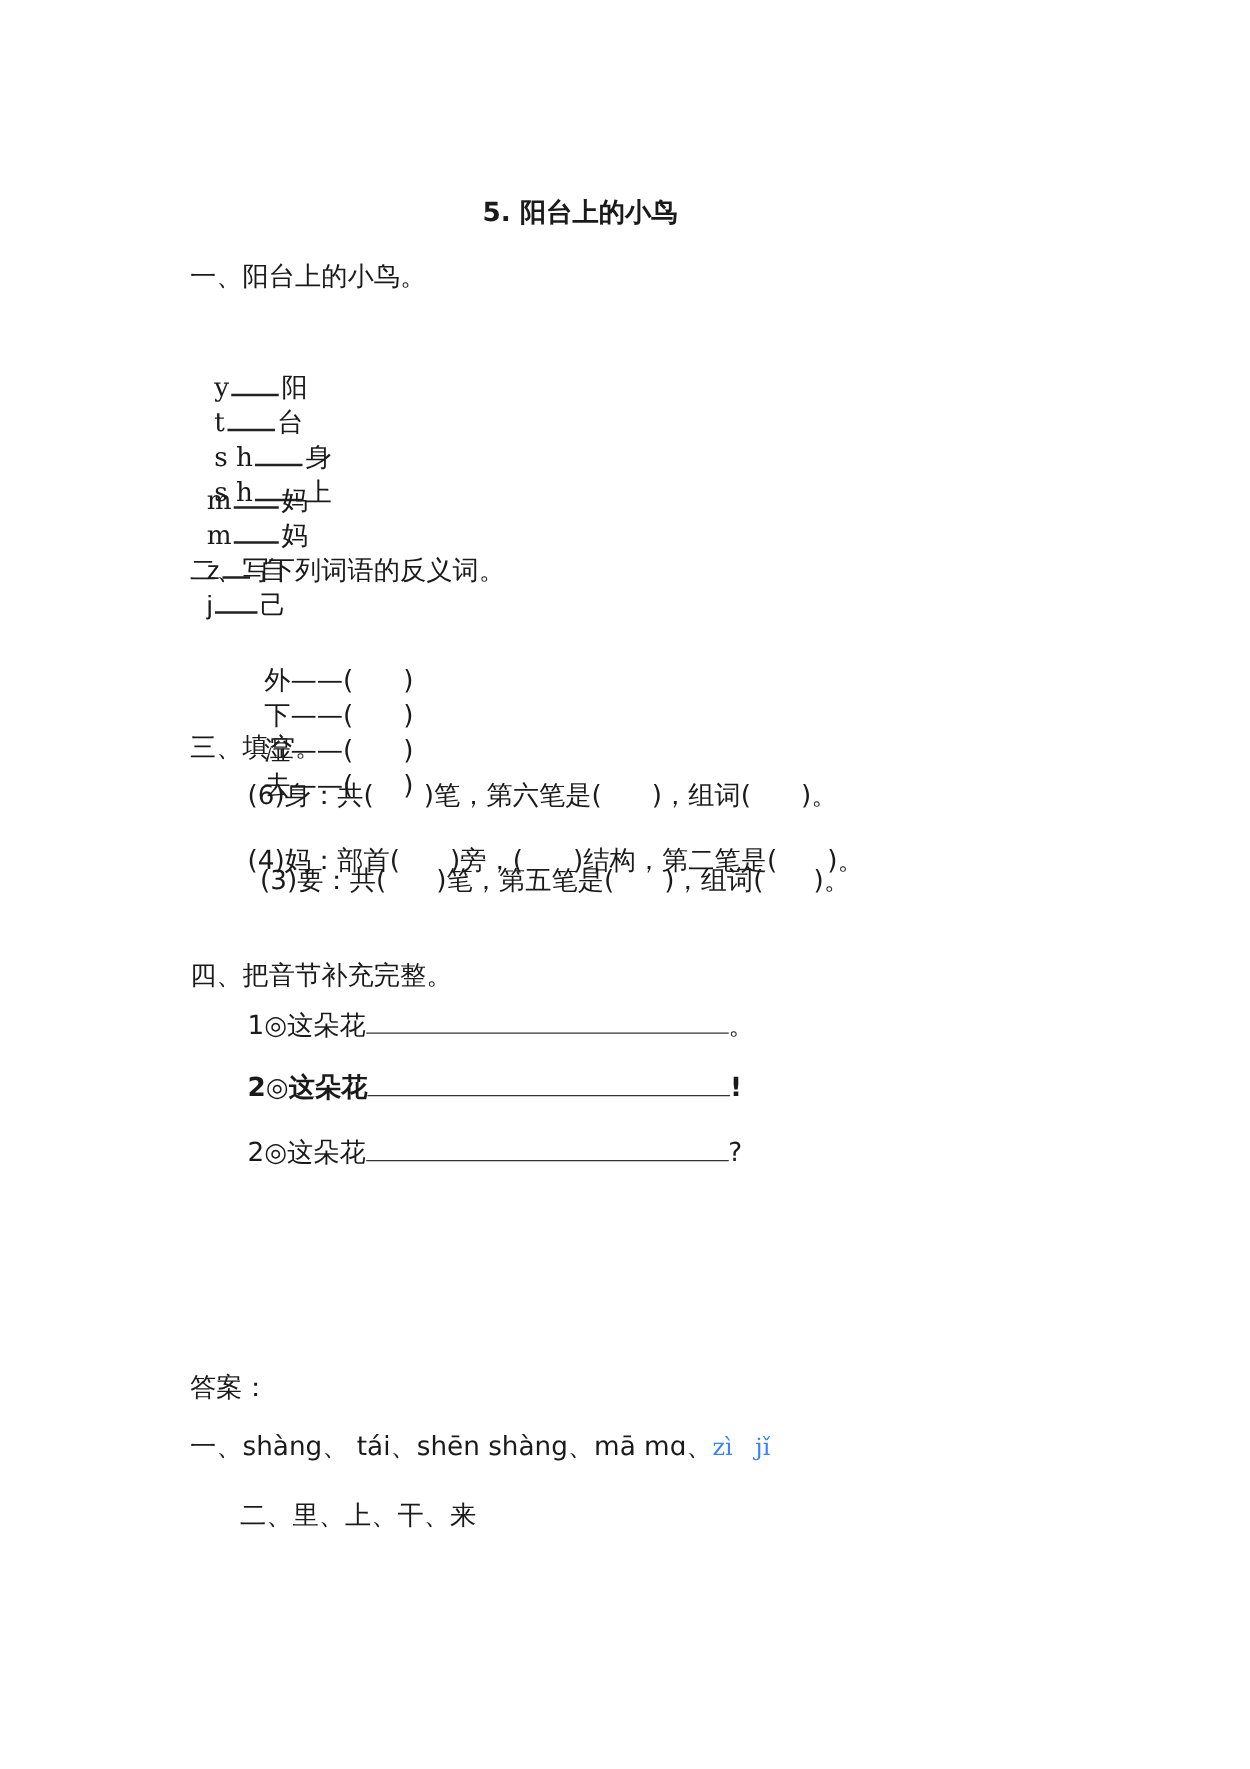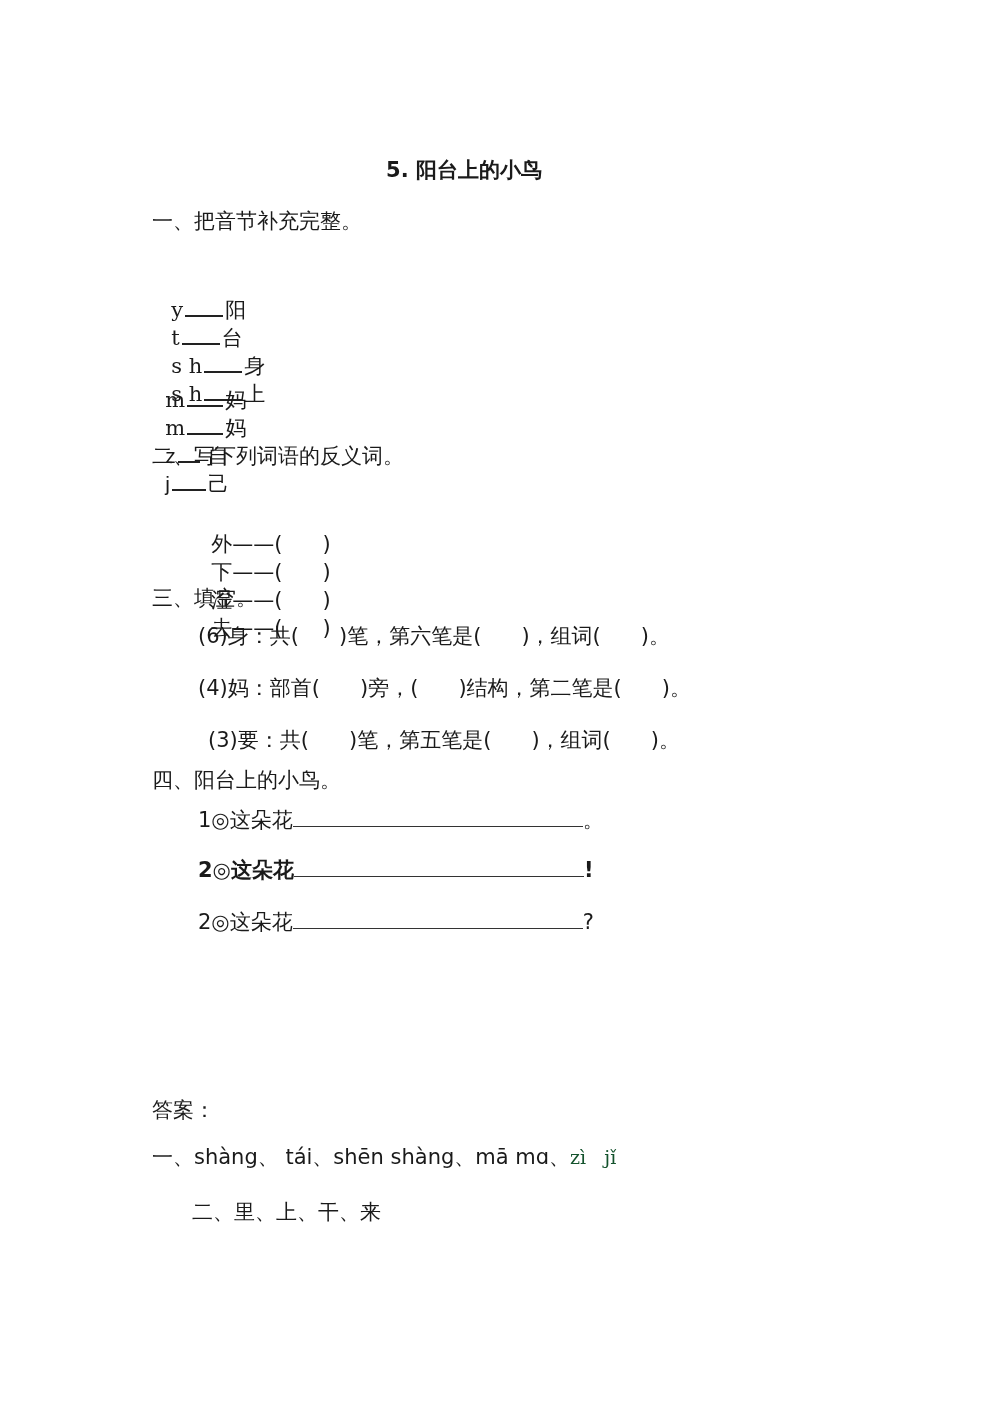--- a/index.html
+++ b/index.html
@@ -13,21 +13,21 @@
   .serif { font-family:"DejaVu Serif","Liberation Serif",serif; }
   .blank { display:inline-block; border-bottom:2px solid #222; height:18px; vertical-align:baseline; margin:0 2px; }
   .uline { display:inline-block; border-bottom:1.5px solid #333; width:290px; height:18px; vertical-align:baseline; }
   .gap { display:inline-block; }
 </style>
 </head>
 <body>
 
 <div class="abs title"><span>5. 阳台上的小鸟</span></div>
 
-<div class="abs h" style="left:152px; top:207px;">一、把音节补充完整。</div>
+<div class="abs h" style="left:152px; top:207px;">一、阳台上的小鸟。</div>
 
 <div class="abs line serif" style="left:158px; top:272px;">
   <span><span>y</span><span class="blank" style="width:38px"></span><span>阳</span></span><span class="gap" style="width:30px"></span>
   <span><span>t</span><span class="blank" style="width:38px"></span><span>台</span></span><span class="gap" style="width:50px"></span>
   <span><span>s h</span><span class="blank" style="width:38px"></span><span>身</span></span><span class="gap" style="width:30px"></span>
   <span><span>s h</span><span class="blank" style="width:38px"></span><span>上</span></span>
 </div>
 
 <div class="abs line serif" style="left:152px; top:362px;">
   <span><span>m</span><span class="blank" style="width:36px"></span><span>妈</span></span><span class="gap" style="width:22px"></span>
@@ -40,22 +40,22 @@
 <div class="abs line" style="left:198px; top:506px;">
   <span><span>外——(</span><span class="gap" style="width:40px"></span><span>)</span></span><span class="gap" style="width:30px"></span>
   <span><span>下——(</span><span class="gap" style="width:40px"></span><span>)</span></span><span class="gap" style="width:30px"></span>
   <span><span>湿——(</span><span class="gap" style="width:40px"></span><span>)</span></span><span class="gap" style="width:30px"></span>
   <span><span>去——(</span><span class="gap" style="width:40px"></span><span>)</span></span>
 </div>
 
 <div class="abs h" style="left:152px; top:584px;font-family:Liberation Serif, serif;">三、填空。</div>
 <div class="abs line" style="left:198px; top:622px;">(6)身：共(      )笔，第六笔是(      )，组词(      )。</div>
 <div class="abs line" style="left:198px; top:674px;">(4)妈：部首(      )旁，(      )结构，第二笔是(      )。</div>
-<div class="abs line" style="left:208px; top:726px;text-align:center;">(3)要：共(      )笔，第五笔是(      )，组词(      )。</div>
+<div class="abs line" style="left:208px; top:690px;text-align:center;">(3)要：共(      )笔，第五笔是(      )，组词(      )。</div>
 
-<div class="abs h" style="left:152px; top:766px;">四、阳台上的小鸟。</div>
+<div class="abs h" style="left:152px; top:766px;">四、把音节补充完整。</div>
 <div class="abs line" style="left:198px; top:806px;"><span>1◎这朵花</span><span class="uline"></span><span>。</span></div>
 <div class="abs line" style="left:198px; top:856px;font-weight:bold;"><span>2◎这朵花</span><span class="uline"></span><span>!</span></div>
 <div class="abs line" style="left:198px; top:908px;"><span>2◎这朵花</span><span class="uline"></span><span>?</span></div>
 
 <div class="abs h" style="left:152px; top:1096px;">答案：</div>
-<div class="abs line" style="left:152px; top:1143px;"><span>一、shàng、 tái、shēn shàng、mā mɑ、</span><span class="serif" style="font-size:19px; color:#14532d;">zì   jǐ</span></div>
+<div class="abs line" style="left:152px; top:1143px;"><span>一、shàng、 tái、shēn shàng、mā mɑ、</span><span class="serif" style="font-size:19px; color:#3b82f6;">zì   jǐ</span></div>
 <div class="abs line" style="left:152px; top:1198px;margin-left:40px;">二、里、上、干、来</div>
 
 </body></html>

